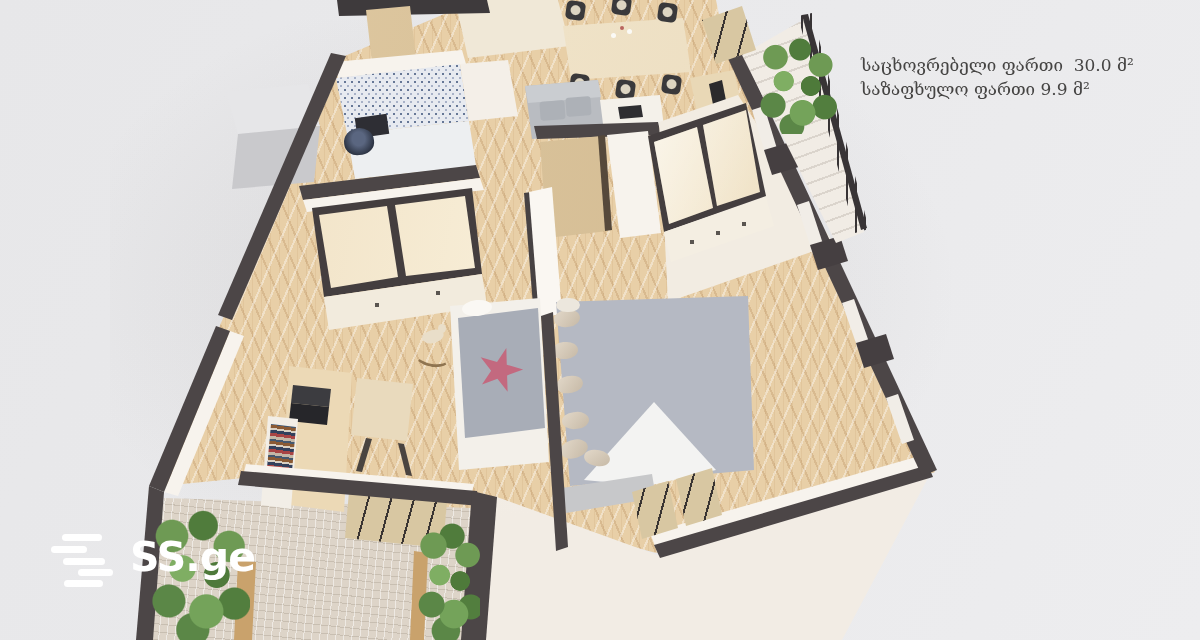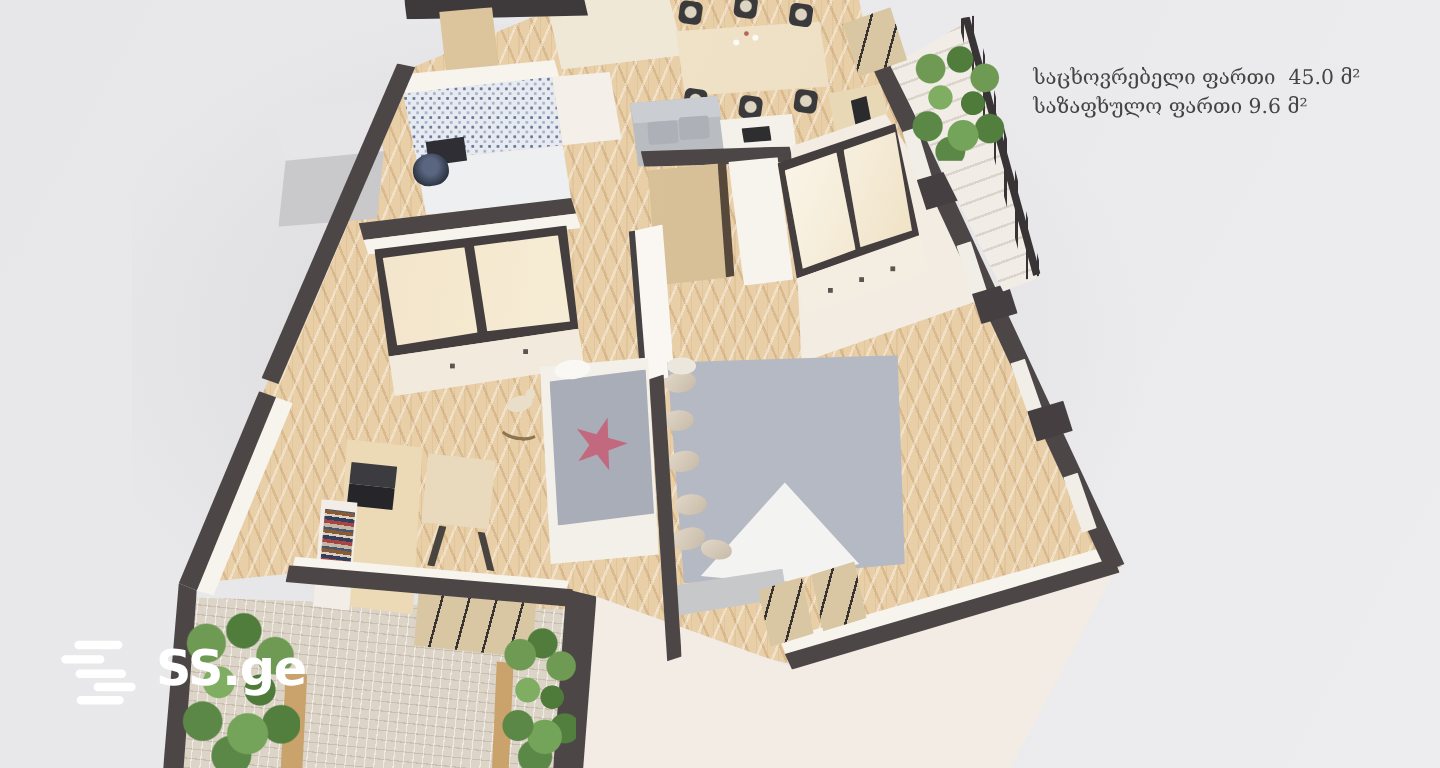--- a/index.html
+++ b/index.html
@@ -287,16 +287,16 @@
   <div id="logo">
     <div id="lb1" class="lbar"></div>
     <div id="lb2" class="lbar"></div>
     <div id="lb3" class="lbar"></div>
     <div id="lb4" class="lbar"></div>
     <div id="lb5" class="lbar"></div>
     <div id="logo-text">SS.ge</div>
   </div>
 
   <div id="area-overlay">
-    <div>საცხოვრებელი ფართი  45.0 მ²</div>
-    <div>საზაფხულო ფართი 9.6 მ²</div>
+    <div>საცხოვრებელი ფართი  30.0 მ²</div>
+    <div>საზაფხულო ფართი 9.9 მ²</div>
   </div>
 </div>
 
 </body></html>

